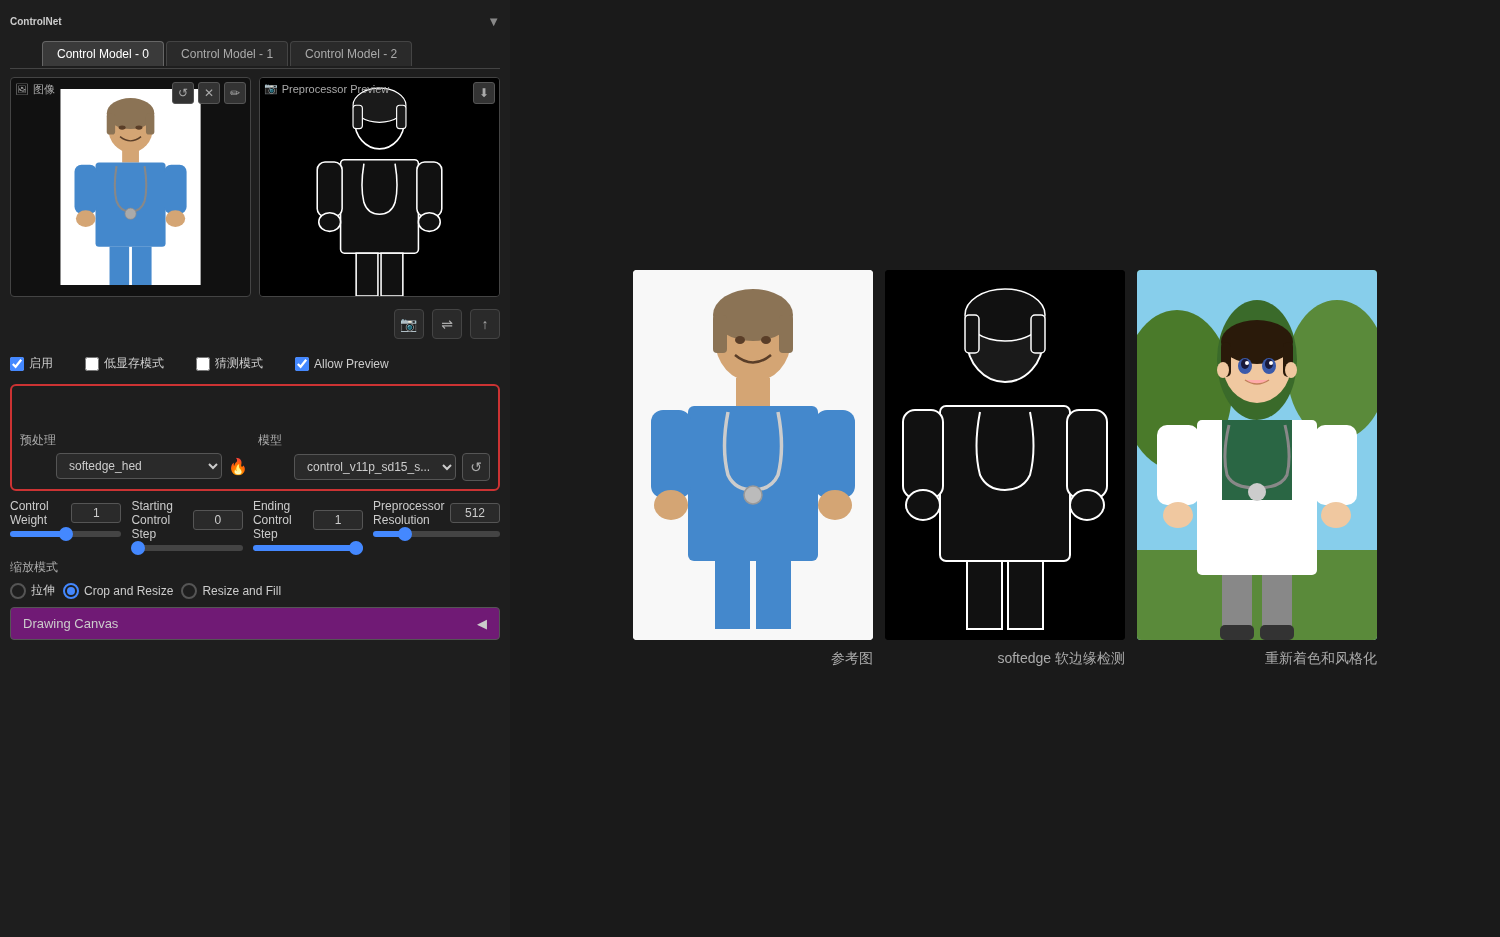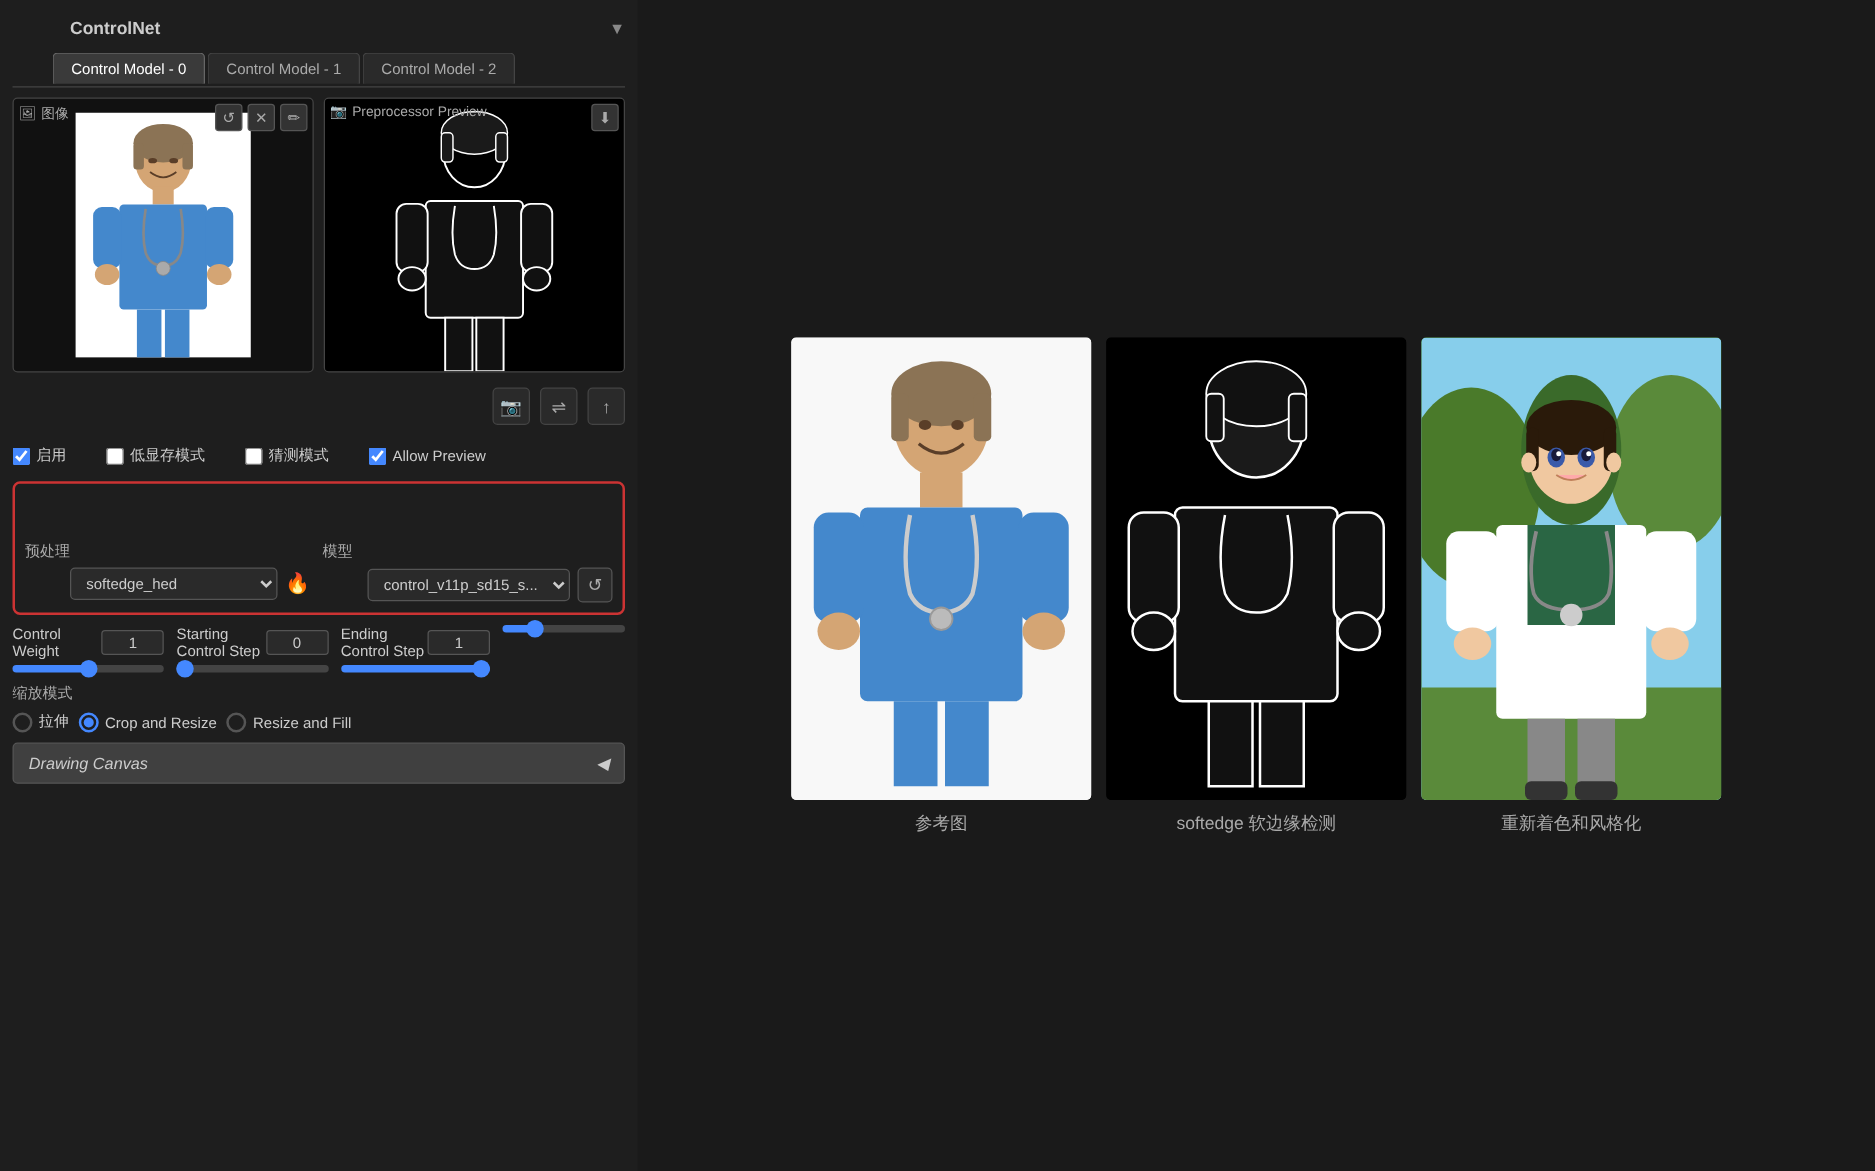--- a/index.html
+++ b/index.html
@@ -29,23 +29,22 @@
 
     .panel-header {
       display: flex;
       justify-content: space-between;
       align-items: center;
       padding: 4px 0;
     }
 
     .panel-title {
       color: #ccc;
-      font-size: 14px;
+      font-size: 10px;
       font-weight: bold;
-      margin-left: 46px;
     }
 
     .panel-collapse-icon {
       color: #888;
       cursor: pointer;
     }
 
     
     .tabs {
       display: flex;
@@ -364,47 +363,46 @@
     .radio-label {
       color: #ccc;
       font-size: 12px;
     }
 
     
     .drawing-canvas-row {
       display: flex;
       justify-content: space-between;
       align-items: center;
-      background: #404040;
+      background: #701a75;
       border: 1px solid #555;
       border-radius: 4px;
       padding: 8px 12px;
       cursor: pointer;
-      font-style: italic;
     }
 
     
     .right-panel {
       flex: 1;
       display: flex;
       align-items: center;
       justify-content: center;
       padding: 20px;
     }
 
     .gallery {
       display: flex;
       gap: 12px;
       align-items: flex-start;
     }
 
     .gallery-item {
       display: flex;
       flex-direction: column;
-      align-items: center;
+      align-items: flex-end;
       gap: 10px;
     }
 
     .gallery-image {
       border-radius: 4px;
       overflow: hidden;
     }
 
     .gallery-caption {
       color: #aaa;
@@ -582,20 +580,24 @@
 
     <div class="slider-row">
       <div class="slider-header">
         <span class="slider-label">Ending Control Step</span>
         <span class="slider-value">1</span>
       </div>
       <input type="range" min="0" max="100" value="100" class="full-blue" style="background: linear-gradient(to right, rgb(68, 136, 255) 0%, rgb(68, 136, 255) 100%, rgb(68, 68, 68) 100%, rgb(68, 68, 68) 100%);">
     </div>
 
     <div class="slider-row">
+      <div class="slider-header">
+        <span class="slider-label">Preprocessor Resolution</span>
+        <span class="slider-value">512</span>
+      </div>
       <input type="range" min="0" max="100" value="22" style="background: linear-gradient(to right, rgb(68, 136, 255) 0%, rgb(68, 136, 255) 22%, rgb(68, 68, 68) 22%, rgb(68, 68, 68) 100%);">
     </div>
   </div>
 
   <div class="zoom-mode-section">
     <span class="zoom-mode-label">缩放模式</span>
     <div class="zoom-mode-options">
       <label class="radio-option">
         <div class="radio-circle"></div>
         <span class="radio-label">拉伸</span>

